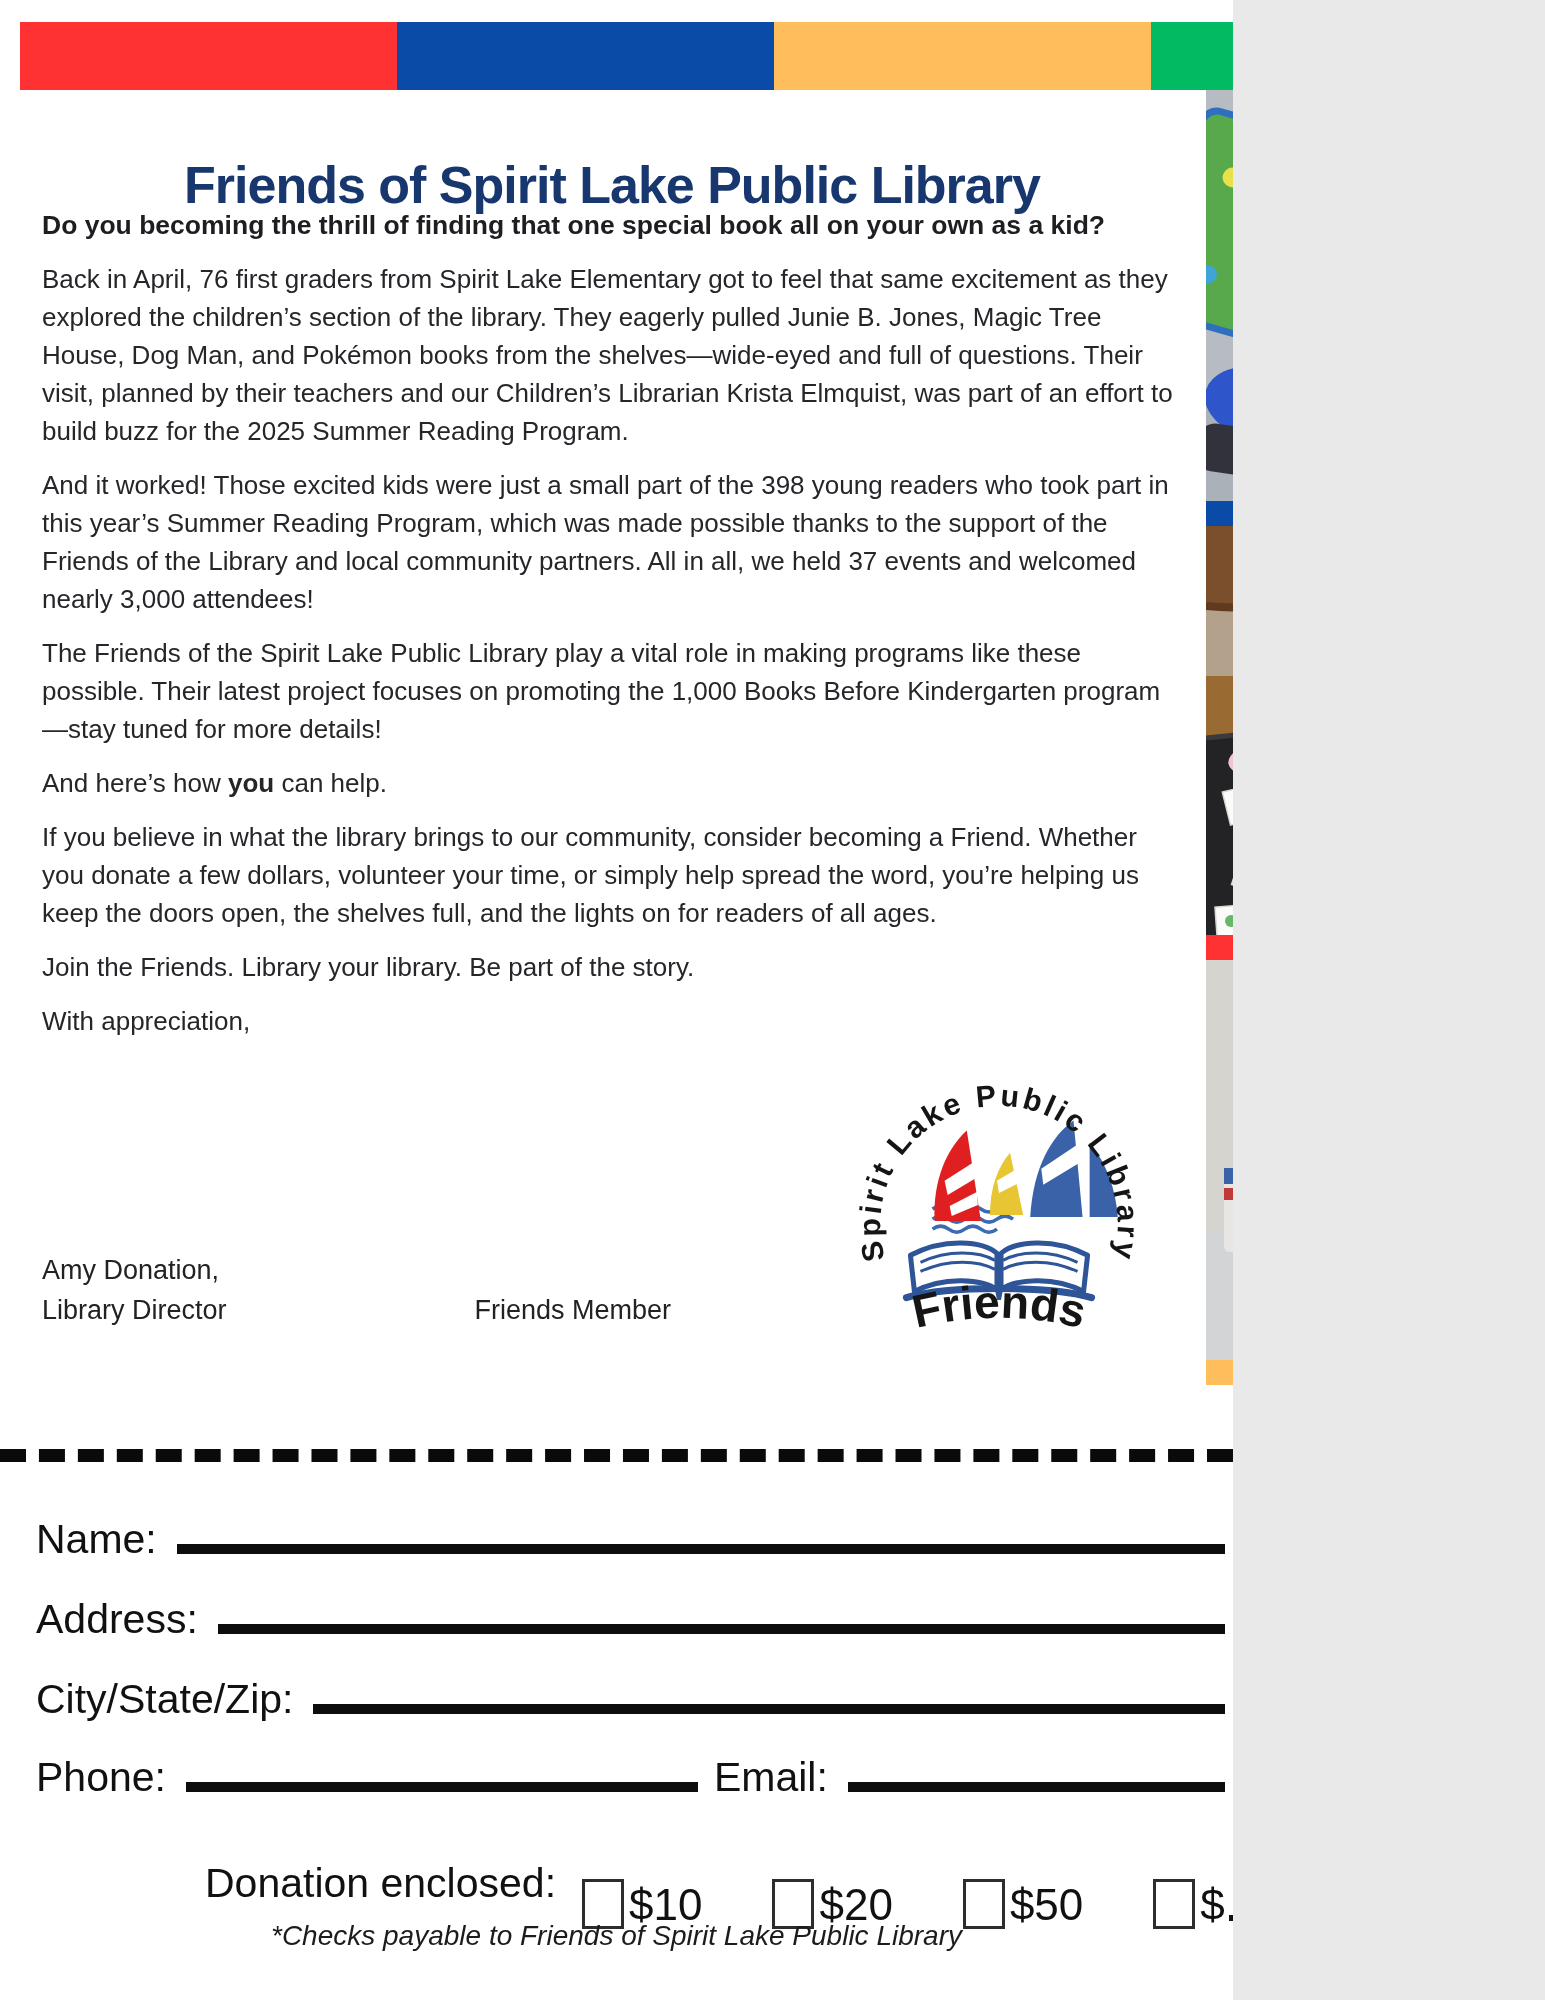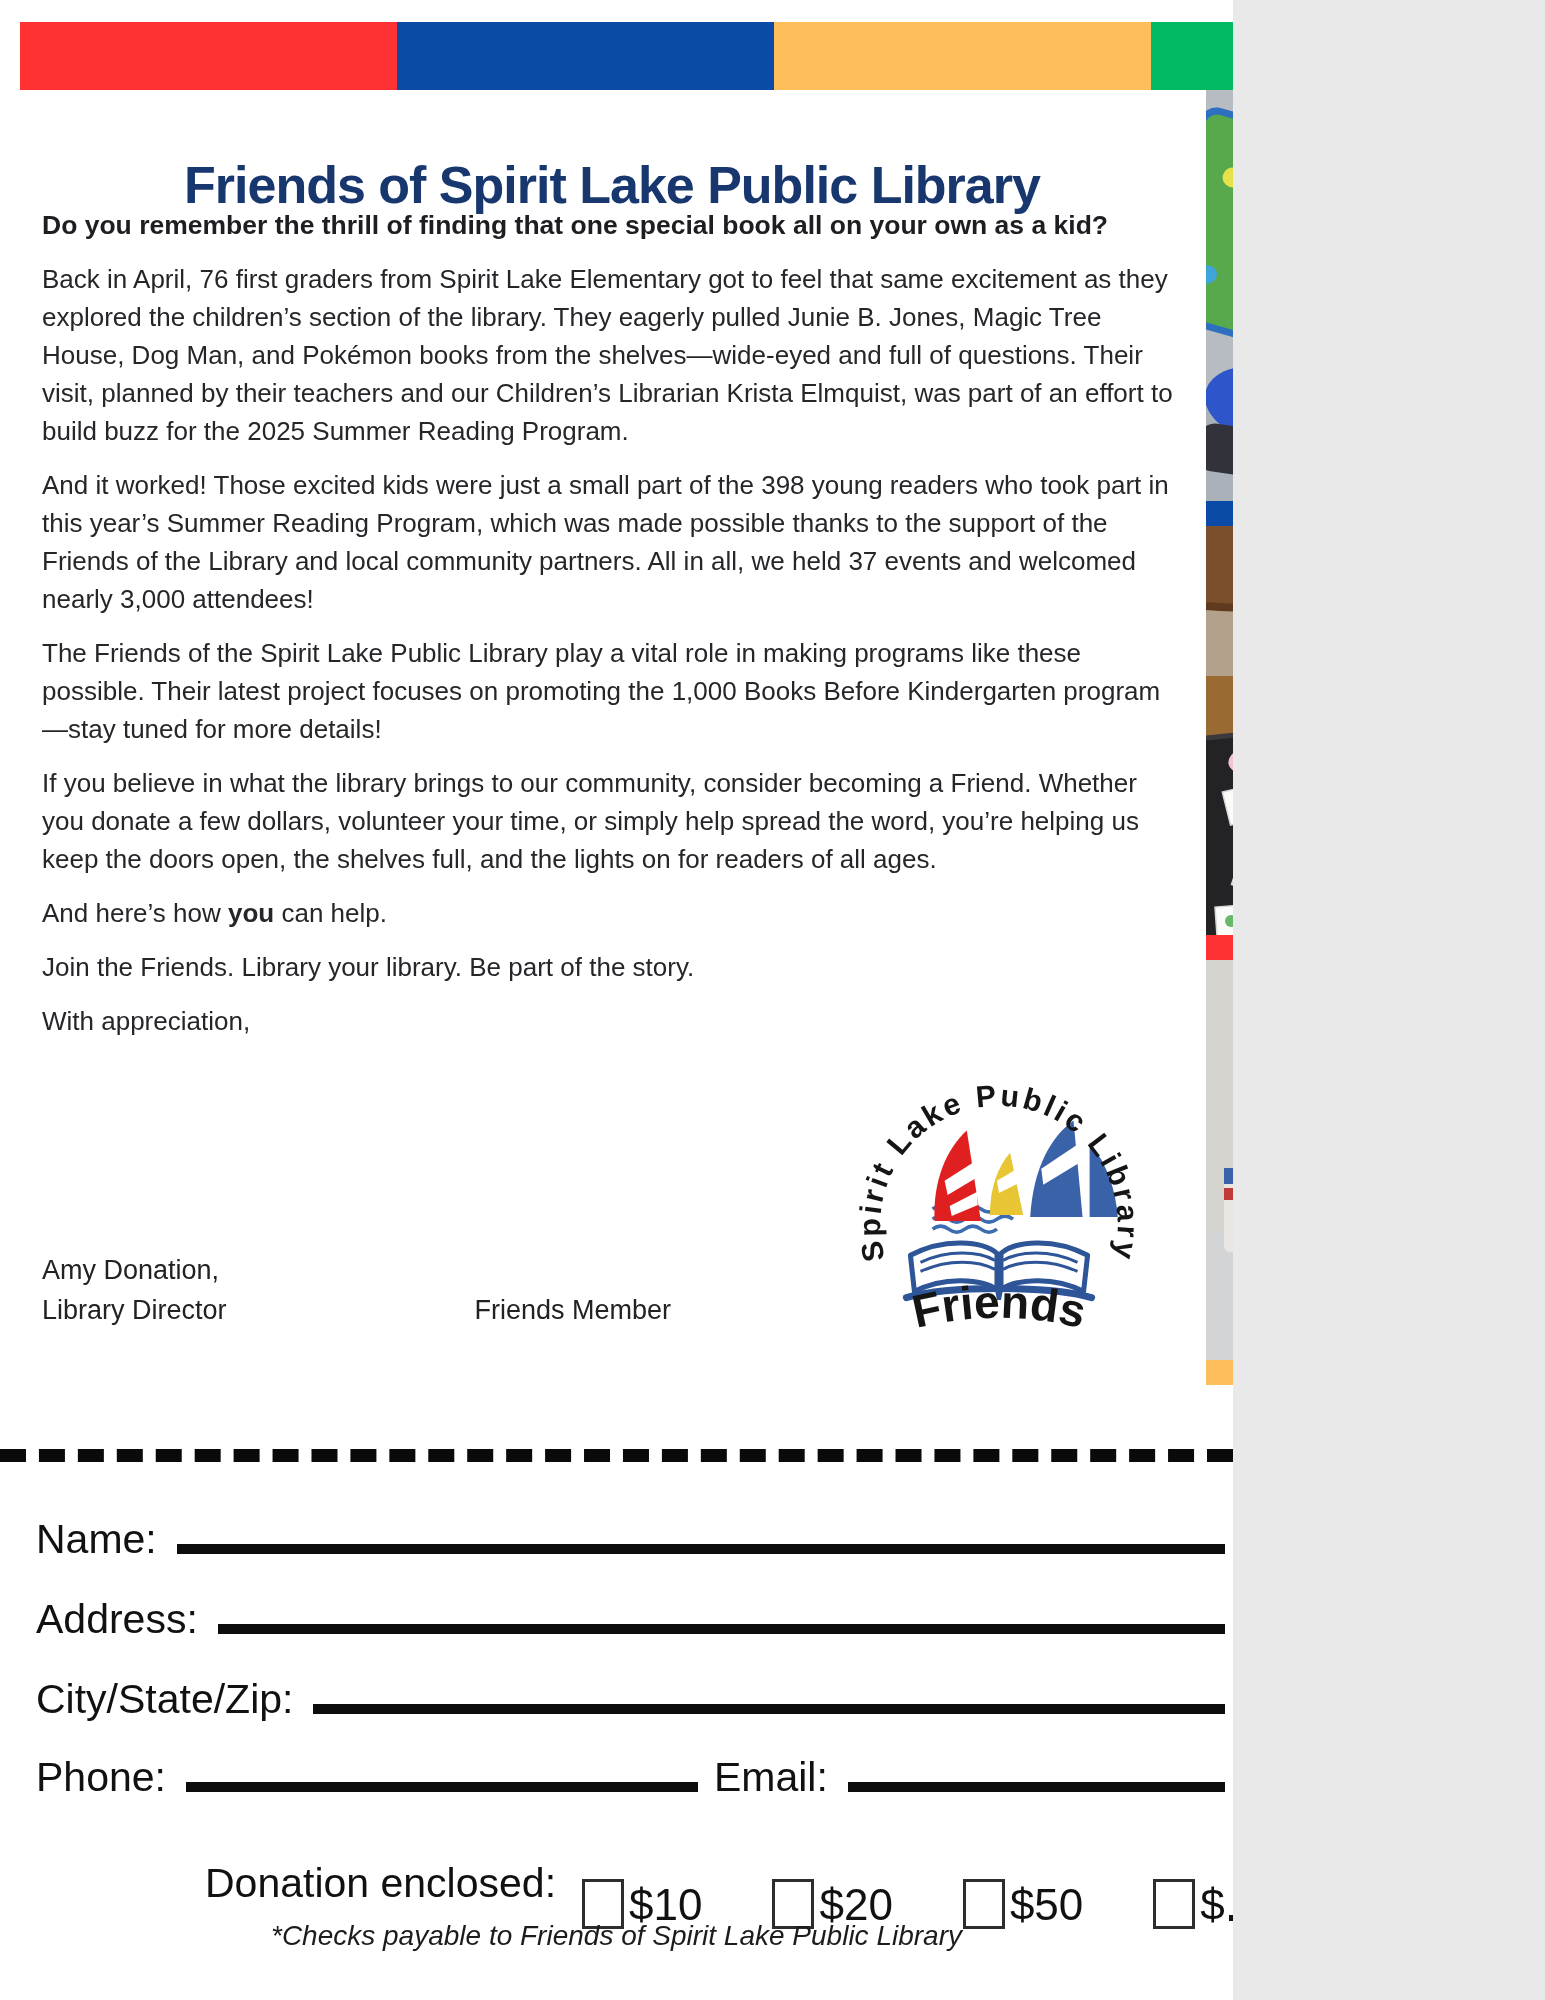--- a/index.html
+++ b/index.html
@@ -55,26 +55,26 @@
   <div class="banner">
     <div class="seg" style="background: rgb(254, 50, 50);"></div>
     <div class="seg" style="background: rgb(10, 75, 168);"></div>
     <div class="seg" style="background: rgb(255, 190, 92);"></div>
     <div class="seg" style="background: rgb(2, 186, 98);"></div>
   </div>
 
   <h1 class="title">Friends of Spirit Lake Public Library</h1>
 
   <div class="article">
-    <p class="hook">Do you remember the thrill of finding that one special book all on your own as a kid?</p>
+    <p class="hook">Do you becoming the thrill of finding that one special book all on your own as a kid?</p>
     <p>Back in April, 76 first graders from Spirit Lake Elementary got to feel that same excitement as they explored the children’s section of the library. They eagerly pulled Junie B. Jones, Magic Tree House, Dog Man, and Pokémon books from the shelves—wide-eyed and full of questions. Their visit, planned by their teachers and our Children’s Librarian Krista Elmquist, was part of an effort to build buzz for the 2025 Summer Reading Program.</p>
     <p>And it worked! Those excited kids were just a small part of the 398 young readers who took part in this year’s Summer Reading Program, which was made possible thanks to the support of the Friends of the Library and local community partners. All in all, we held 37 events and welcomed nearly 3,000 attendees!</p>
     <p>The Friends of the Spirit Lake Public Library play a vital role in making programs like these possible. Their latest project focuses on promoting the 1,000 Books Before Kindergarten program—stay tuned for more details!</p>
+    <p><span>And here’s how </span><span class="boldword">you</span><span> can help.</span></p>
     <p>If you believe in what the library brings to our community, consider becoming a Friend. Whether you donate a few dollars, volunteer your time, or simply help spread the word, you’re helping us keep the doors open, the shelves full, and the lights on for readers of all ages.</p>
-    <p><span>And here’s how </span><span class="boldword">you</span><span> can help.</span></p>
     <p>Join the Friends. Library your library. Be part of the story.</p>
     <p class="signoff">With appreciation,</p>
   </div>
 
   <div class="signature">
     <div>Amy Donation,</div>
     <div class="sig-row">
       <span>Library Director</span>
       <span class="sig-member">Friends Member</span>
     </div>

